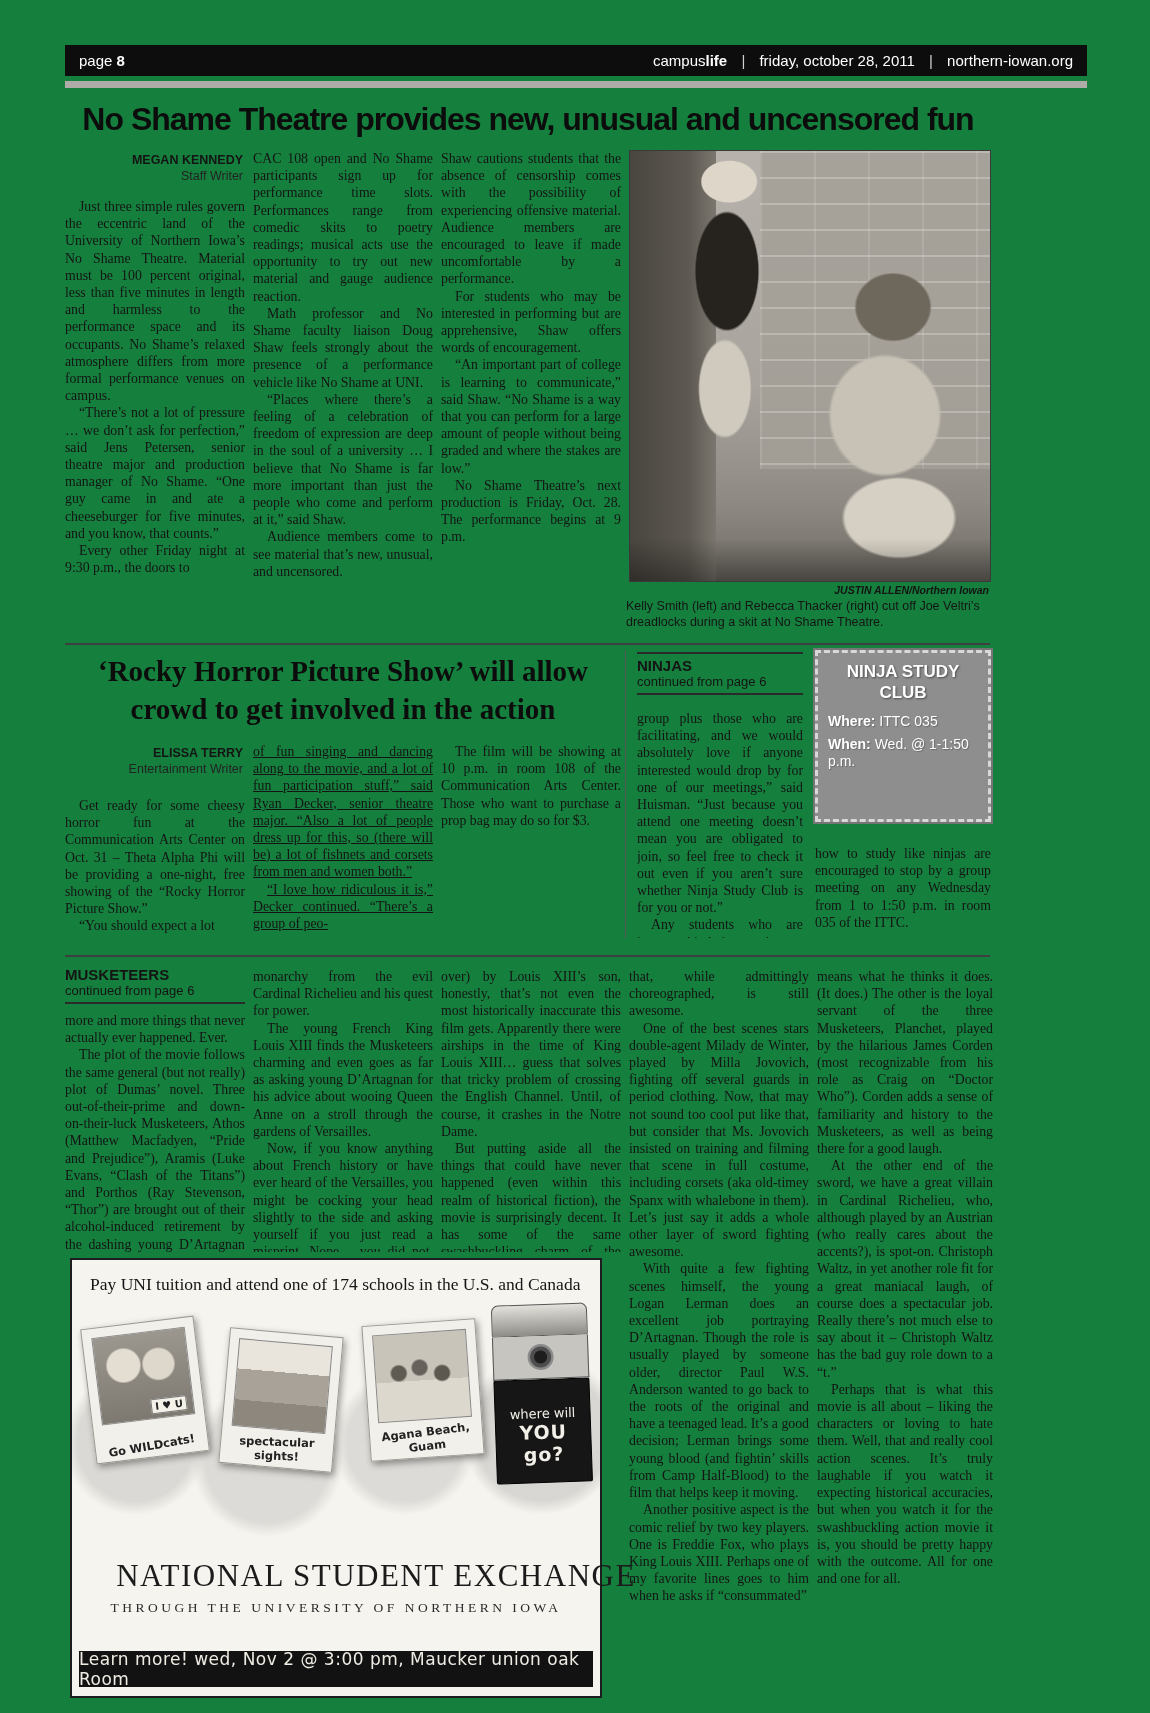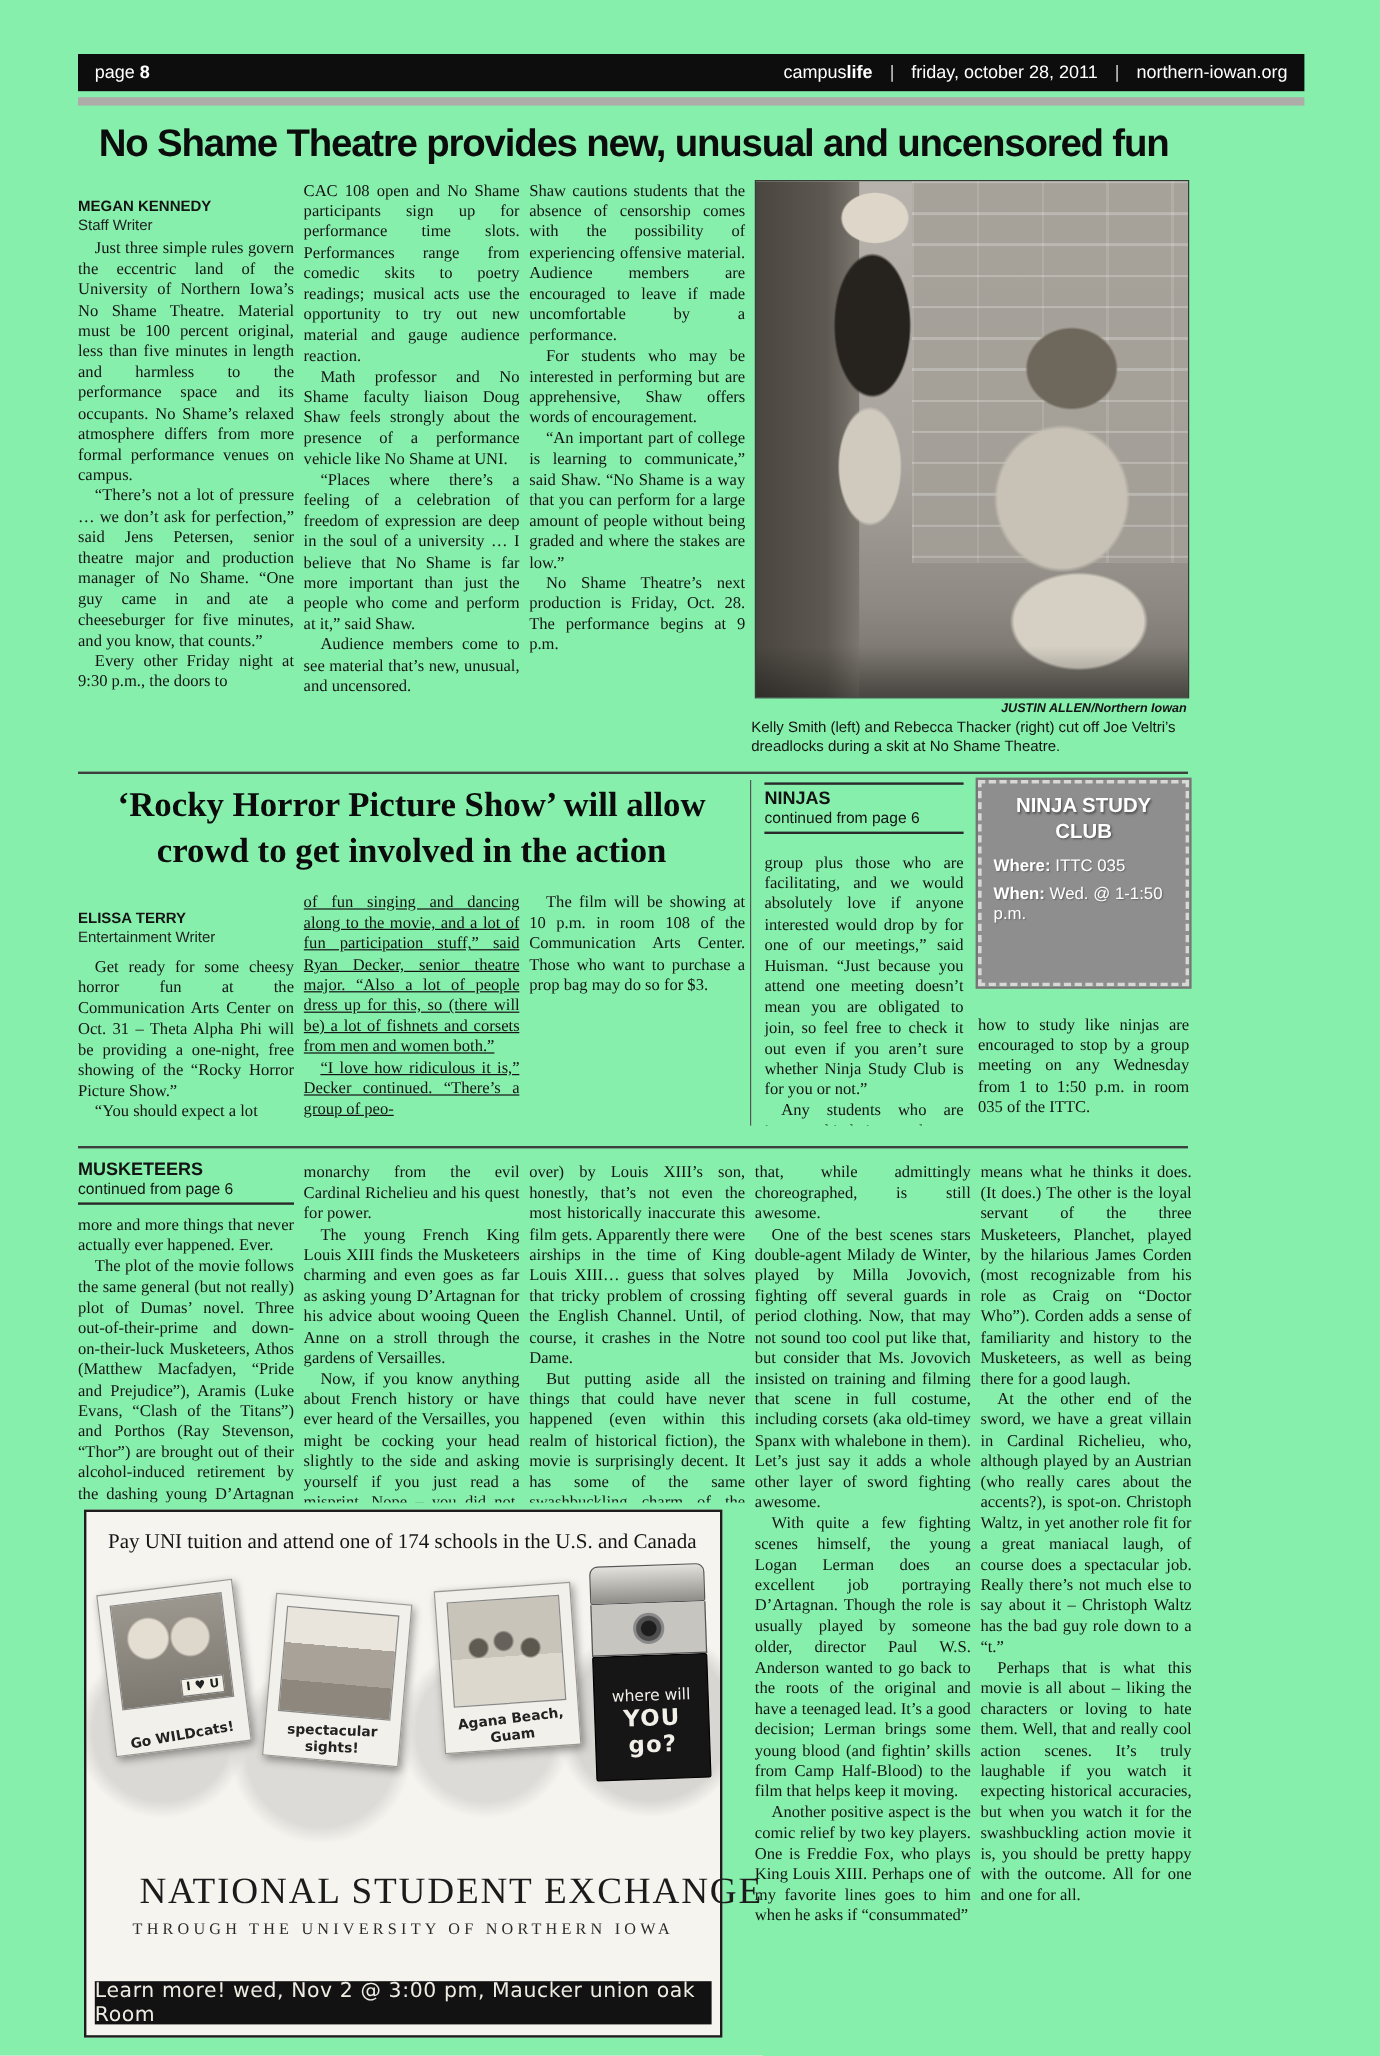--- a/index.html
+++ b/index.html
@@ -1,32 +1,32 @@
 <!DOCTYPE html>
 <html><head>
 <meta charset="utf-8">
 <style>
   html,body{margin:0;padding:0;background:#e8e7e2;}
-  .page{position:relative;width:1150px;height:1713px;background:#86efac;margin:0 auto;
+  .page{position:relative;width:1150px;height:1713px;background:#15803d;margin:0 auto;
         font-family:"Liberation Serif",serif;color:#141414;overflow:hidden;}
 
   
   .masthead{position:absolute;left:65px;top:45px;width:1022px;height:31px;background:#0d0d0d;
             color:#fff;font-family:"Liberation Sans",sans-serif;font-size:15px;
             display:flex;justify-content:space-between;align-items:center;padding:0 14px;box-sizing:border-box;}
   .masthead b{font-weight:bold;}
   .mh-right span{margin-left:10px;}
   .mh-div{color:#cfcfcf;}
   .gray-rule{position:absolute;left:65px;top:81px;width:1022px;height:7px;background:#aeaca8;}
 
   
   .headline1{position:absolute;left:68px;top:103px;width:920px;text-align:center;
              font-family:"Liberation Sans",sans-serif;font-weight:bold;font-size:32px;
              letter-spacing:-1px;line-height:1.05;color:#0c0c0c;}
-  .byline{position:absolute;text-align:left;font-family:"Liberation Sans",sans-serif;line-height:1.3;margin-top:12px;}
+  .byline{position:absolute;text-align:right;font-family:"Liberation Sans",sans-serif;line-height:1.3;}
   .byline .bname{font-weight:bold;font-size:12.5px;}
   .byline .brole{font-size:12.5px;color:#222;}
 
   .col{position:absolute;overflow:hidden;}
   .col p{margin:0;font-size:13.8px;line-height:17.2px;text-align:justify;}
   .col p.ind{text-indent:14px;}
 
   
   .photo{position:absolute;left:629px;top:150px;width:360px;height:430px;overflow:hidden;
          border:1px solid #3a3a3a;background:linear-gradient(180deg,#b7b3ac 0%,#a8a49d 55%,#8e8a83 82%,#6f6b64 100%);}

